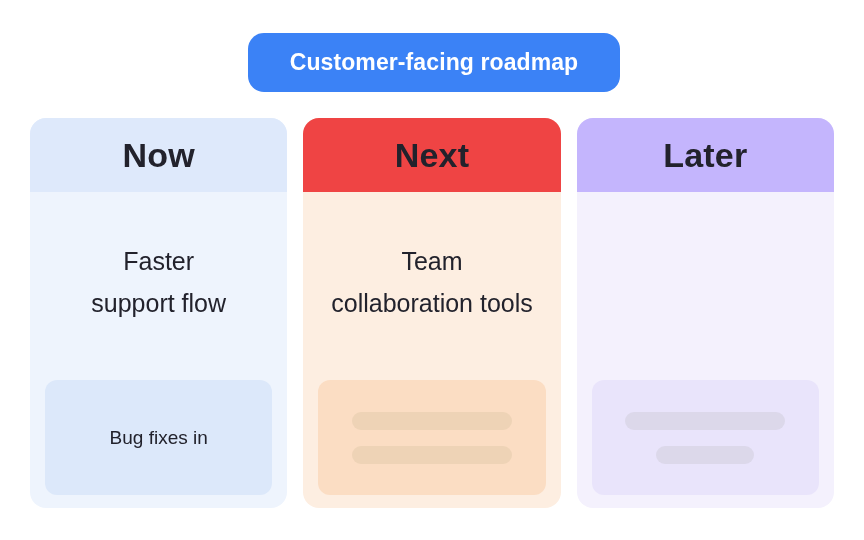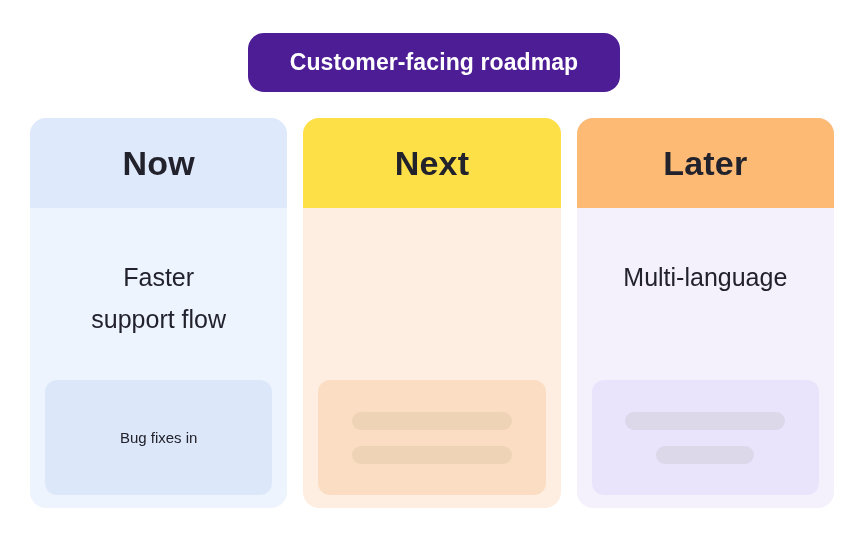--- a/index.html
+++ b/index.html
@@ -19,21 +19,21 @@
     height: 540px;
   }
 
   
   .title-pill {
     position: absolute;
     left: 248px;
     top: 33px;
     width: 372px;
     height: 59px;
-    background: #4c1d95;
+    background: #3b82f6;
     border-radius: 16px;
     display: flex;
     align-items: center;
     justify-content: center;
     box-sizing: border-box;
   }
   .title-pill-text {
     color: #ffffff;
     font-size: 23px;
     font-weight: bold;
@@ -54,21 +54,21 @@
   .column {
     flex: 1 1 0;
     border-radius: 16px;
     overflow: hidden;
     display: flex;
     flex-direction: column;
     position: relative;
   }
 
   .col-header {
-    height: 90px;
+    height: 74px;
     display: flex;
     align-items: center;
     justify-content: center;
     flex: 0 0 auto;
   }
   .col-header-text {
     font-size: 34px;
     font-weight: bold;
     color: #22222c;
     letter-spacing: 0.2px;
@@ -98,21 +98,21 @@
     border-radius: 12px;
     box-sizing: border-box;
     display: flex;
     flex-direction: column;
     align-items: center;
     justify-content: center;
     min-height: 115px;
     padding: 14px 16px;
   }
   .col-card-text {
-    font-size: 15px;
+    font-size: 19px;
     line-height: 31px;
     color: #22222c;
     text-align: center;
   }
 
   .skeletons {
     width: 100%;
     display: flex;
     flex-direction: column;
     align-items: center;
@@ -123,27 +123,27 @@
     border-radius: 9px;
   }
 
   
   .col-now               { background: #eef4fd; }
   .col-now .col-header   { background: #dee9fb; }
   .col-now .col-card     { background: #dce8fa; }
 
   
   .col-next              { background: #fdeee1; }
-  .col-next .col-header  { background: #fde047; }
+  .col-next .col-header  { background: #ef4444; }
   .col-next .col-card    { background: #fbddc3; }
   .col-next .skeleton-bar{ background: #eed3b6; }
 
   
   .col-later             { background: #f4f1fd; }
-  .col-later .col-header { background: #fdba74; }
+  .col-later .col-header { background: #c4b5fd; }
   .col-later .col-card   { background: #e9e4fb; }
   .col-later .skeleton-bar{ background: #dcd8ea; }
 </style>
 </head>
 <body>
 
 <div class="canvas">
 
   <div class="title-pill">
     <span class="title-pill-text">Customer-facing roadmap</span>
@@ -166,36 +166,39 @@
           </div>
         </div>
       </div>
     </div>
 
     <div class="column col-next">
       <div class="col-header">
         <span class="col-header-text">Next</span>
       </div>
       <div class="col-body">
+        <div class="col-summary">
+          <div>Team</div>
+          <div>collaboration tools</div>
+        </div>
         <div class="col-card">
           <div class="skeletons">
             <div class="skeleton-bar" style="width:82%"></div>
             <div class="skeleton-bar" style="width:82%"></div>
           </div>
         </div>
       </div>
     </div>
 
     <div class="column col-later">
       <div class="col-header">
         <span class="col-header-text">Later</span>
       </div>
       <div class="col-body">
         <div class="col-summary">
-          <div>Multi-language</div>
         </div>
         <div class="col-card">
           <div class="skeletons">
             <div class="skeleton-bar" style="width:82%"></div>
             <div class="skeleton-bar" style="width:50%"></div>
           </div>
         </div>
       </div>
     </div>
 

